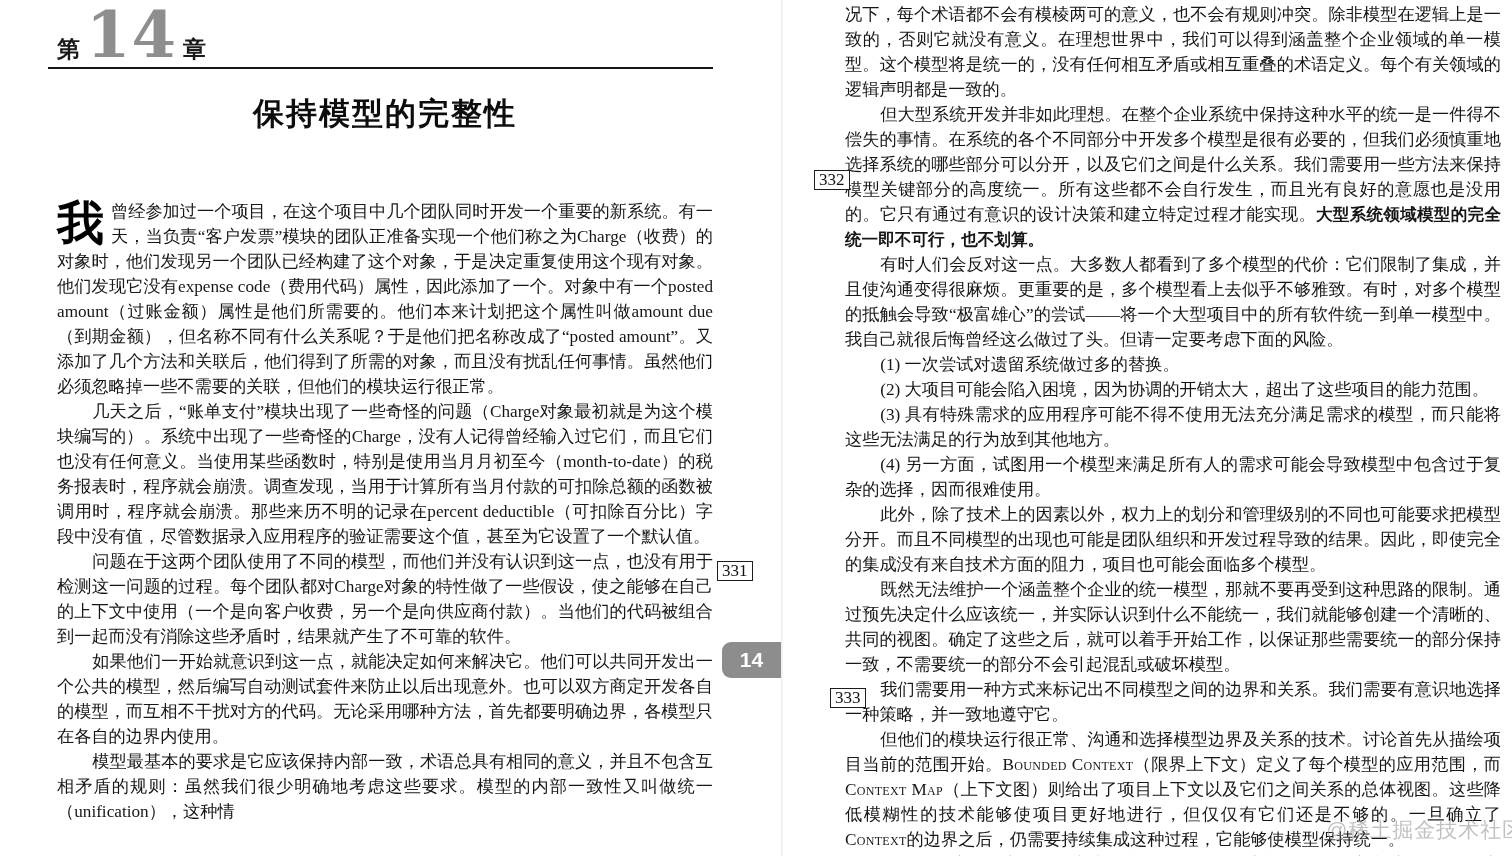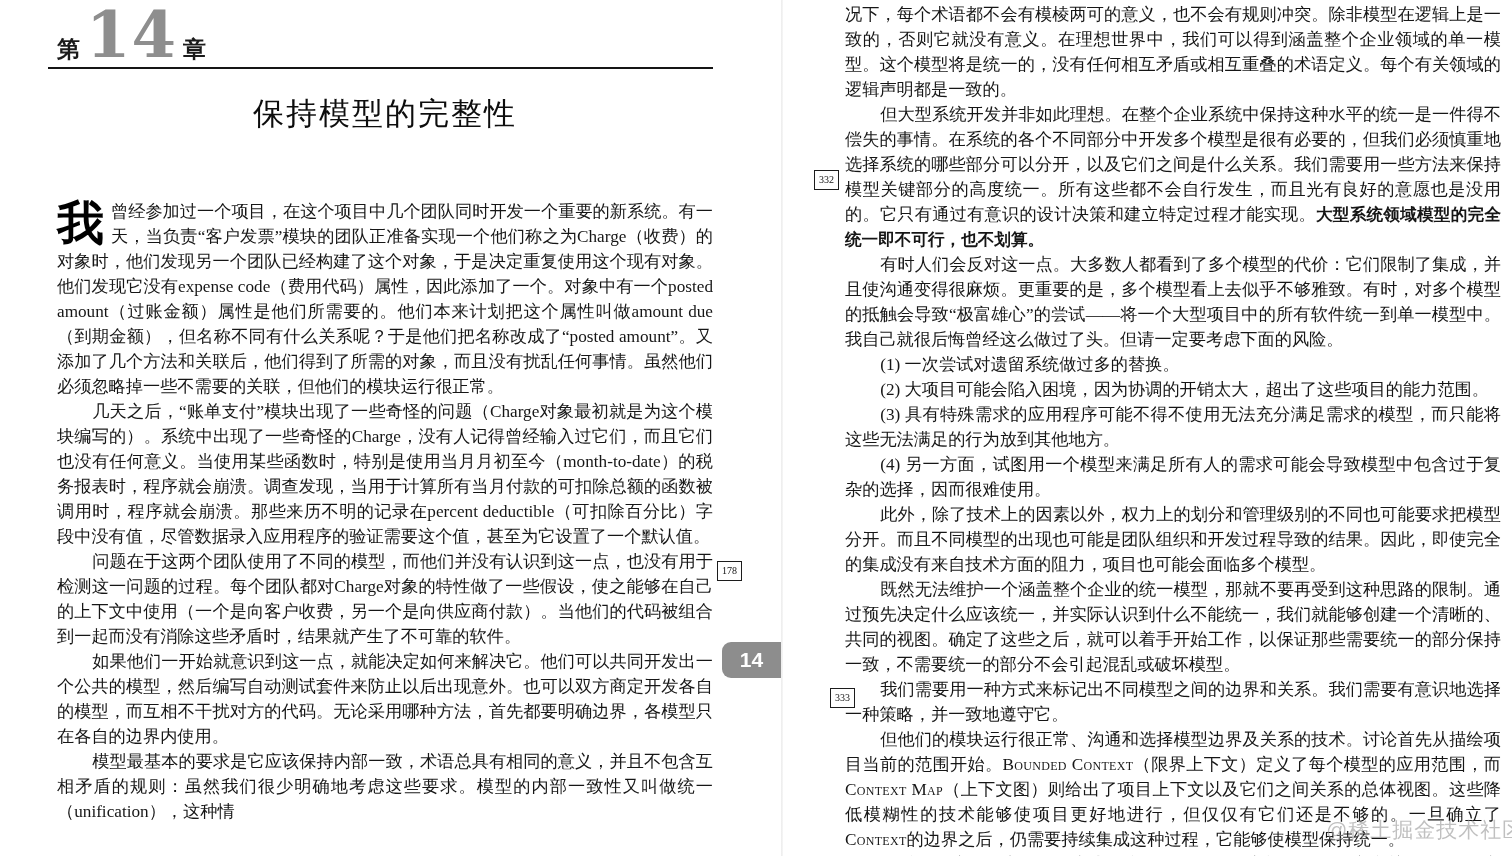--- a/index.html
+++ b/index.html
@@ -21,21 +21,21 @@
   .chapter-num {
     font-family: "DejaVu Serif", serif;
     font-size: 64px; font-weight: bold; color: #8e8e8e;
     letter-spacing: 1px; padding: 0 6px;
     line-height: 58px; vertical-align: baseline;
   }
   .head-rule { border: none; border-top: 2px solid #151515; margin: 2px 0 0 -9px; width: 665px; }
   .chapter-title {
     text-align: center; margin-top: 24px;
     font-family: "Liberation Sans", "DejaVu Sans", sans-serif;
-    font-size: 31px; font-weight: normal; color: #0d0d0d;
+    font-size: 31px; font-weight: bold; color: #0d0d0d;
     letter-spacing: 2px;
   }
   .body-left { margin-top: 64px; }
 
   
   .page-right { position: absolute; left: 845px; top: 0; width: 656px; padding-top: 2px; }
 
   
   .para {
     font-size: 17.2px; line-height: 25.0px;
@@ -49,21 +49,21 @@
   }
   .seg-sc { font-variant: small-caps; letter-spacing: 0.3px; }
   .dropcap {
     float: left; font-size: 47px; line-height: 44px;
     font-weight: bold; padding: 2px 7px 0 0; color: #000;
   }
 
   
   .marker {
     position: absolute; border: 1.5px solid #1c1c1c; background: #fff;
-    font-family: "Liberation Serif", serif; font-size: 10px; color: #111;
+    font-family: "Liberation Serif", serif; font-size: 17px; color: #111;
     padding: 0px 4px 1px 4px; line-height: 17px;
   }
   .marker-331 { left: 717px; top: 561px; }
   .marker-332 { left: 814px; top: 170px; }
   .marker-333 { left: 814px; top: 688px; margin-left: 16px; }
 
   .chapter-tab {
     position: absolute; left: 722px; top: 642px; width: 59px; height: 36px;
     background: #8d8d8d; border-radius: 9px 0 0 9px;
     color: #ffffff; font-family: "Liberation Sans", "DejaVu Sans", sans-serif;
@@ -108,19 +108,19 @@
       <p class="para indent"><span>(3) 具有特殊需求的应用程序可能不得不使用无法充分满足需求的模型，而只能将这些无法满足的行为放到其他地方。</span></p>
       <p class="para indent"><span>(4) 另一方面，试图用一个模型来满足所有人的需求可能会导致模型中包含过于复杂的选择，因而很难使用。</span></p>
       <p class="para indent"><span>此外，除了技术上的因素以外，权力上的划分和管理级别的不同也可能要求把模型分开。而且不同模型的出现也可能是团队组织和开发过程导致的结果。因此，即使完全的集成没有来自技术方面的阻力，项目也可能会面临多个模型。</span></p>
       <p class="para indent"><span>既然无法维护一个涵盖整个企业的统一模型，那就不要再受到这种思路的限制。通过预先决定什么应该统一，并实际认识到什么不能统一，我们就能够创建一个清晰的、共同的视图。确定了这些之后，就可以着手开始工作，以保证那些需要统一的部分保持一致，不需要统一的部分不会引起混乱或破坏模型。</span></p>
       <p class="para indent"><span>我们需要用一种方式来标记出不同模型之间的边界和关系。我们需要有意识地选择一种策略，并一致地遵守它。</span></p>
       <p class="para indent"><span>但他们的模块运行很正常、沟通和选择模型边界及关系的技术。讨论首先从描绘项目当前的范围开始。</span><span class="seg-sc">Bounded Context</span><span>（限界上下文）定义了每个模型的应用范围，而</span><span class="seg-sc">Context Map</span><span>（上下文图）则给出了项目上下文以及它们之间关系的总体视图。这些降低模糊性的技术能够使项目更好地进行，但仅仅有它们还是不够的。一旦确立了</span><span class="seg-sc">Context</span><span>的边界之后，仍需要持续集成这种过程，它能够使模型保持统一。</span></p>
       <p class="para indent"><span>其后，在这个稳定的基础之上，我们就可以开始实施那些在界定和关联</span><span class="seg-sc">Context</span><span>方面更有效的策略了——从通过共享内核（</span></p>
     </div>
 </div>
 
-<div class="marker marker-331">178</div>
+<div class="marker marker-331">331</div>
 <div class="marker marker-332">332</div>
 <div class="marker marker-333">333</div>
 
 <div class="chapter-tab">14</div>
 
 <div class="watermark">@稀土掘金技术社区</div>
 
 </body></html>

